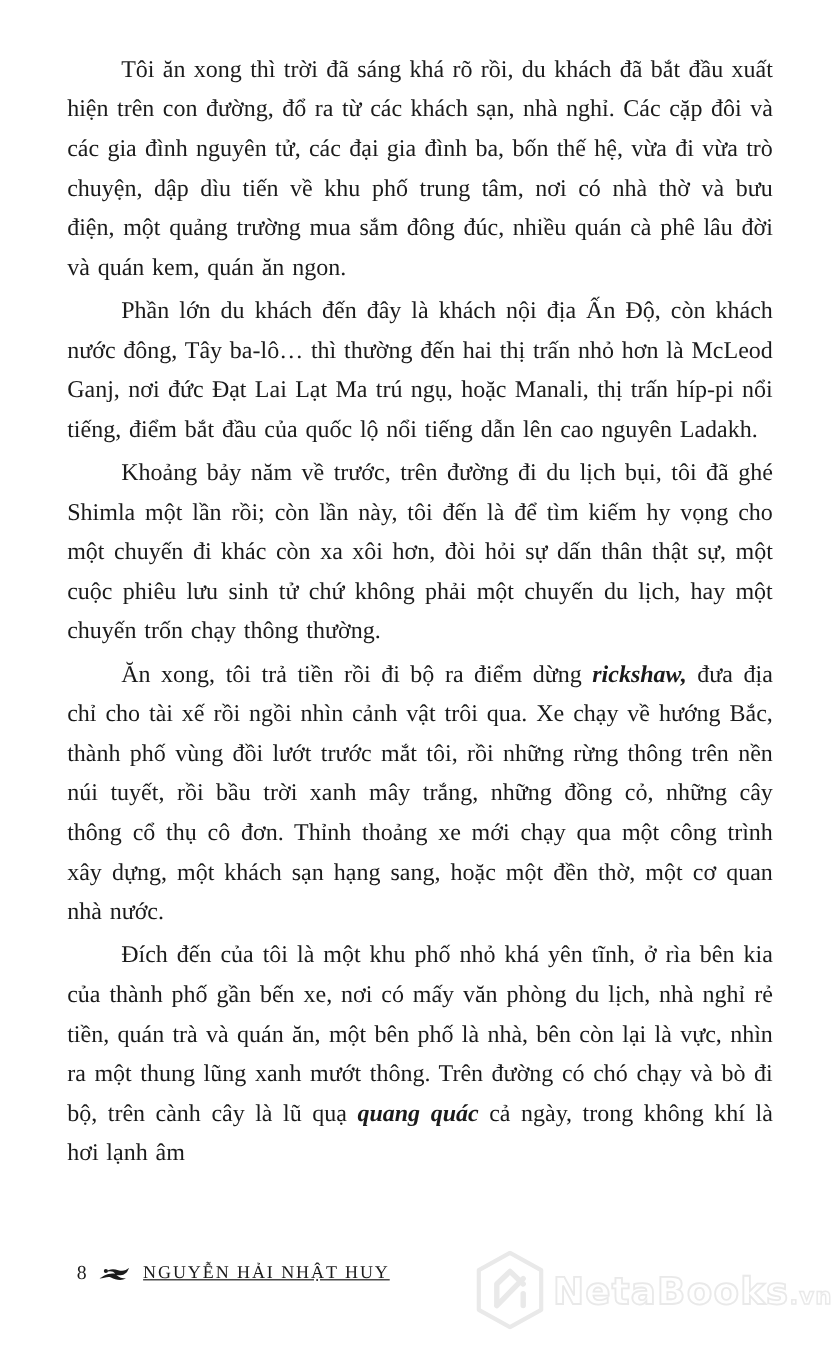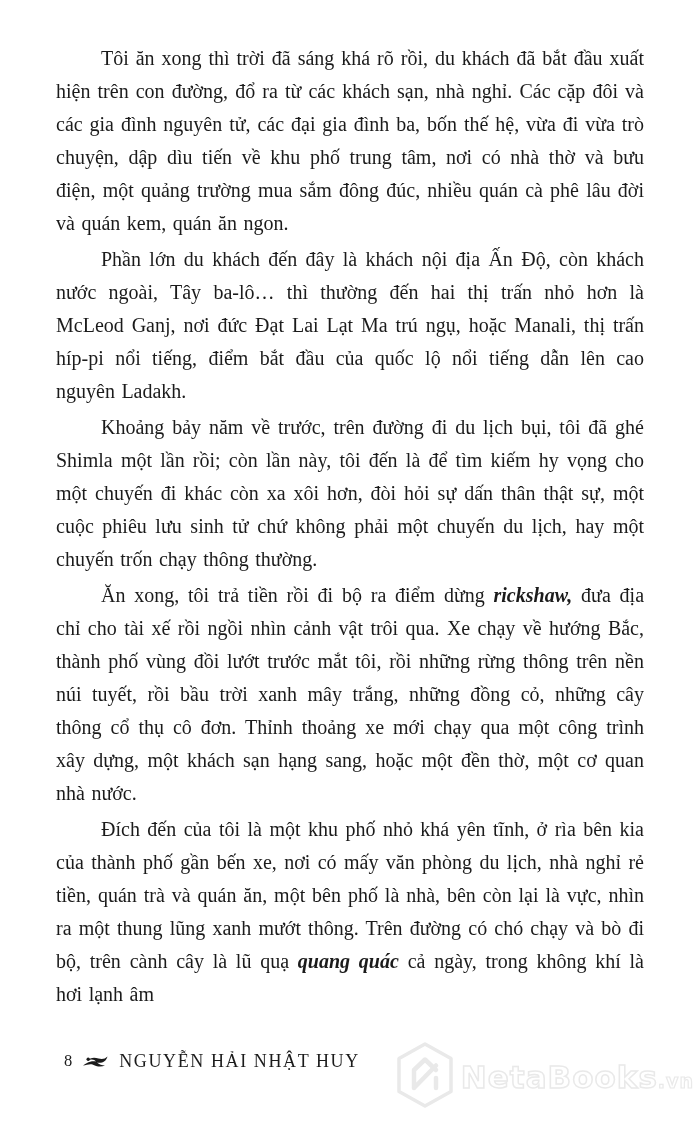--- a/index.html
+++ b/index.html
@@ -34,23 +34,24 @@
     position: absolute;
     left: 64px; top: 1048px;
     height: 26px;
     display: flex;
     align-items: center;
     gap: 10px;
   }
   .page-num { font-size: 16.5px; }
   .ornament { display: inline-flex; align-items: center; }
   .author {
-    font-size: 18px;
+    font-size: 15px;
     letter-spacing: 1.6px;
     white-space: nowrap;
+    text-decoration: underline;
   }
 
   
   .watermark {
     position: absolute;
     right: 6px; top: 1038px;
     height: 78px;
     display: flex;
     align-items: center;
     gap: 7px;
@@ -71,21 +72,21 @@
     -webkit-text-stroke: 1.2px #e9e9e9;
   }
 </style>
 </head>
 <body>
 
 <div class="page">
 
   <main class="text-block" id="paragraphs">
       <p><span>Tôi ăn xong thì trời đã sáng khá rõ rồi, du khách đã bắt đầu xuất hiện trên con đường, đổ ra từ các khách sạn, nhà nghỉ. Các cặp đôi và các gia đình nguyên tử, các đại gia đình ba, bốn thế hệ, vừa đi vừa trò chuyện, dập dìu tiến về khu phố trung tâm, nơi có nhà thờ và bưu điện, một quảng trường mua sắm đông đúc, nhiều quán cà phê lâu đời và quán kem, quán ăn ngon.</span></p>
-      <p><span>Phần lớn du khách đến đây là khách nội địa Ấn Độ, còn khách nước ngoài, Tây ba-lô… thì thường đến hai thị trấn nhỏ hơn là McLeod Ganj, nơi đức Đạt Lai Lạt Ma trú ngụ, hoặc Manali, thị trấn híp-pi nổi tiếng, điểm bắt đầu của quốc lộ nổi tiếng dẫn lên cao nguyên Ladakh.</span></p>
+      <p><span>Phần lớn du khách đến đây là khách nội địa Ấn Độ, còn khách nước đông, Tây ba-lô… thì thường đến hai thị trấn nhỏ hơn là McLeod Ganj, nơi đức Đạt Lai Lạt Ma trú ngụ, hoặc Manali, thị trấn híp-pi nổi tiếng, điểm bắt đầu của quốc lộ nổi tiếng dẫn lên cao nguyên Ladakh.</span></p>
       <p><span>Khoảng bảy năm về trước, trên đường đi du lịch bụi, tôi đã ghé Shimla một lần rồi; còn lần này, tôi đến là để tìm kiếm hy vọng cho một chuyến đi khác còn xa xôi hơn, đòi hỏi sự dấn thân thật sự, một cuộc phiêu lưu sinh tử chứ không phải một chuyến du lịch, hay một chuyến trốn chạy thông thường.</span></p>
       <p><span>Ăn xong, tôi trả tiền rồi đi bộ ra điểm dừng </span><span class="it">rickshaw,</span><span> đưa địa chỉ cho tài xế rồi ngồi nhìn cảnh vật trôi qua. Xe chạy về hướng Bắc, thành phố vùng đồi lướt trước mắt tôi, rồi những rừng thông trên nền núi tuyết, rồi bầu trời xanh mây trắng, những đồng cỏ, những cây thông cổ thụ cô đơn. Thỉnh thoảng xe mới chạy qua một công trình xây dựng, một khách sạn hạng sang, hoặc một đền thờ, một cơ quan nhà nước.</span></p>
       <p><span>Đích đến của tôi là một khu phố nhỏ khá yên tĩnh, ở rìa bên kia của thành phố gần bến xe, nơi có mấy văn phòng du lịch, nhà nghỉ rẻ tiền, quán trà và quán ăn, một bên phố là nhà, bên còn lại là vực, nhìn ra một thung lũng xanh mướt thông. Trên đường có chó chạy và bò đi bộ, trên cành cây là lũ quạ </span><span class="it">quang quác</span><span> cả ngày, trong không khí là hơi lạnh âm</span></p>
     </main>
 
   <footer class="footer">
     <span class="page-num">8</span>
     <span class="ornament">
       <svg width="27" height="16" viewBox="0 0 27 16" aria-hidden="true">
         <path d="M1 12.5 C4.5 12 8 10.5 10.5 11.5 C14 13.5 19 14.5 23 12.5 C20 12.5 17 11.5 15 9.5 C19.5 10.5 24 9 25.5 3.5 C23 6 20 6.5 16.5 5.5 C12.5 4.2 8 4.5 5.5 7.5 C9 5.8 12.5 6.2 14 8.5 C11 8 7.5 8.5 5 10 C3.5 11 2 11.8 1 12.5 Z" fill="#1b1b1b"></path>

